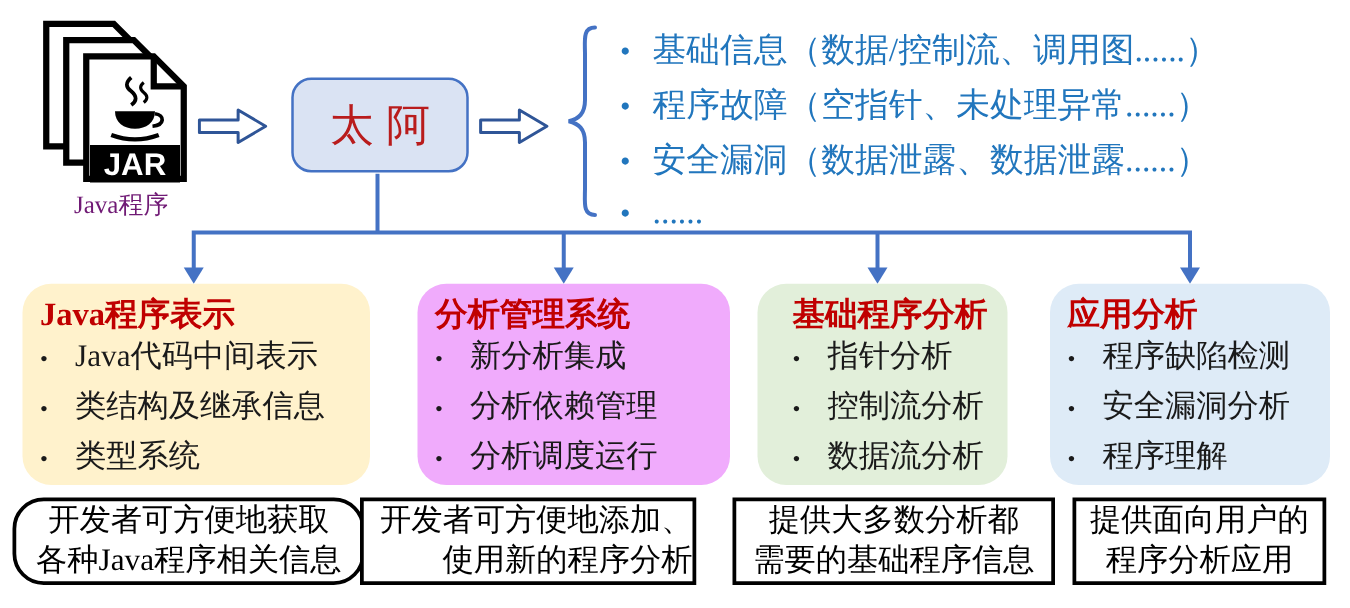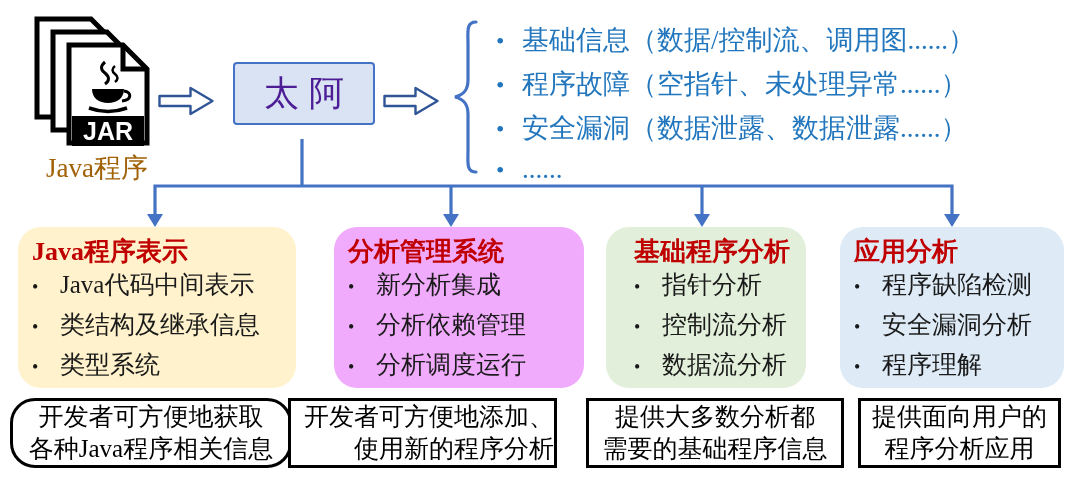--- a/index.html
+++ b/index.html
@@ -8,26 +8,26 @@
     font-family:"Liberation Serif","DejaVu Serif",serif;
   }
   .abs{position:absolute;}
 
   
   .connectors{left:0;top:0;width:1080px;height:486px;pointer-events:none;}
 
   
   .jar-icon{left:34px;top:16px;width:126px;height:140px;}
   .src-label{left:22px;top:150px;width:150px;text-align:center;
-    font-size:27px;color:#a16207;}
-
-  
-  .core-box{left:233px;top:62px;width:142px;height:63px;border:2px solid #4472C4;
-    border-radius:4px;background:#DAE3F3;display:flex;align-items:center;justify-content:center;
-    font-size:35px;color:#4c1d95;letter-spacing:10px;padding-left:10px;box-sizing:border-box;}
+    font-size:20px;color:#701a75;}
+
+  
+  .core-box{left:233px;top:62px;width:142px;height:76px;border:2px solid #4472C4;
+    border-radius:16px;background:#DAE3F3;display:flex;align-items:center;justify-content:center;
+    font-size:35px;color:#b91c1c;letter-spacing:10px;padding-left:10px;box-sizing:border-box;}
 
   
   .blockarrow{width:57px;height:30px;}
   .a1{left:158px;top:86px;}
   .a2{left:383px;top:86px;}
   .brace{left:452px;top:20px;width:26px;height:154px;}
 
   
   .out-list{left:496px;top:22px;width:580px;}
   .out-item{display:flex;align-items:baseline;height:44px;

